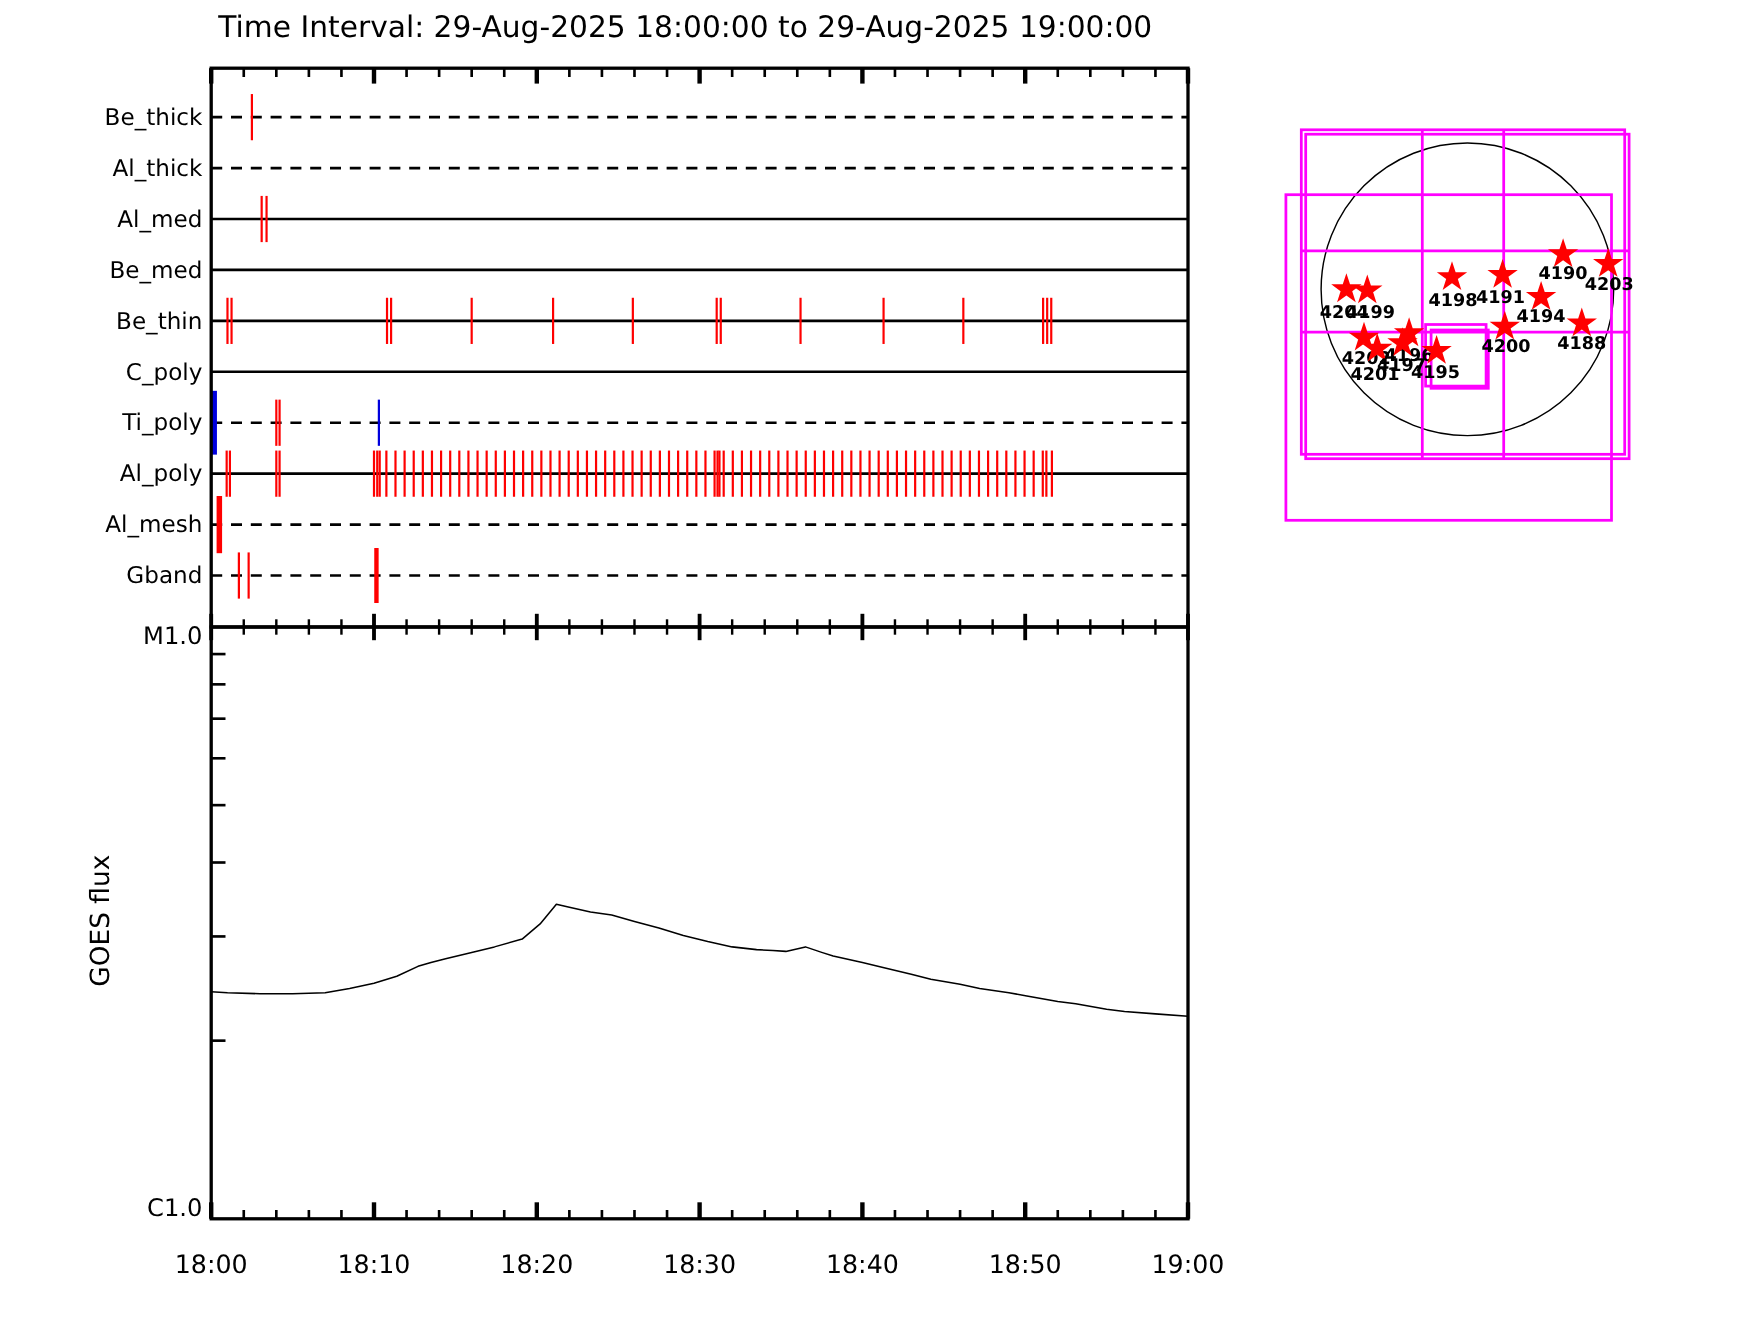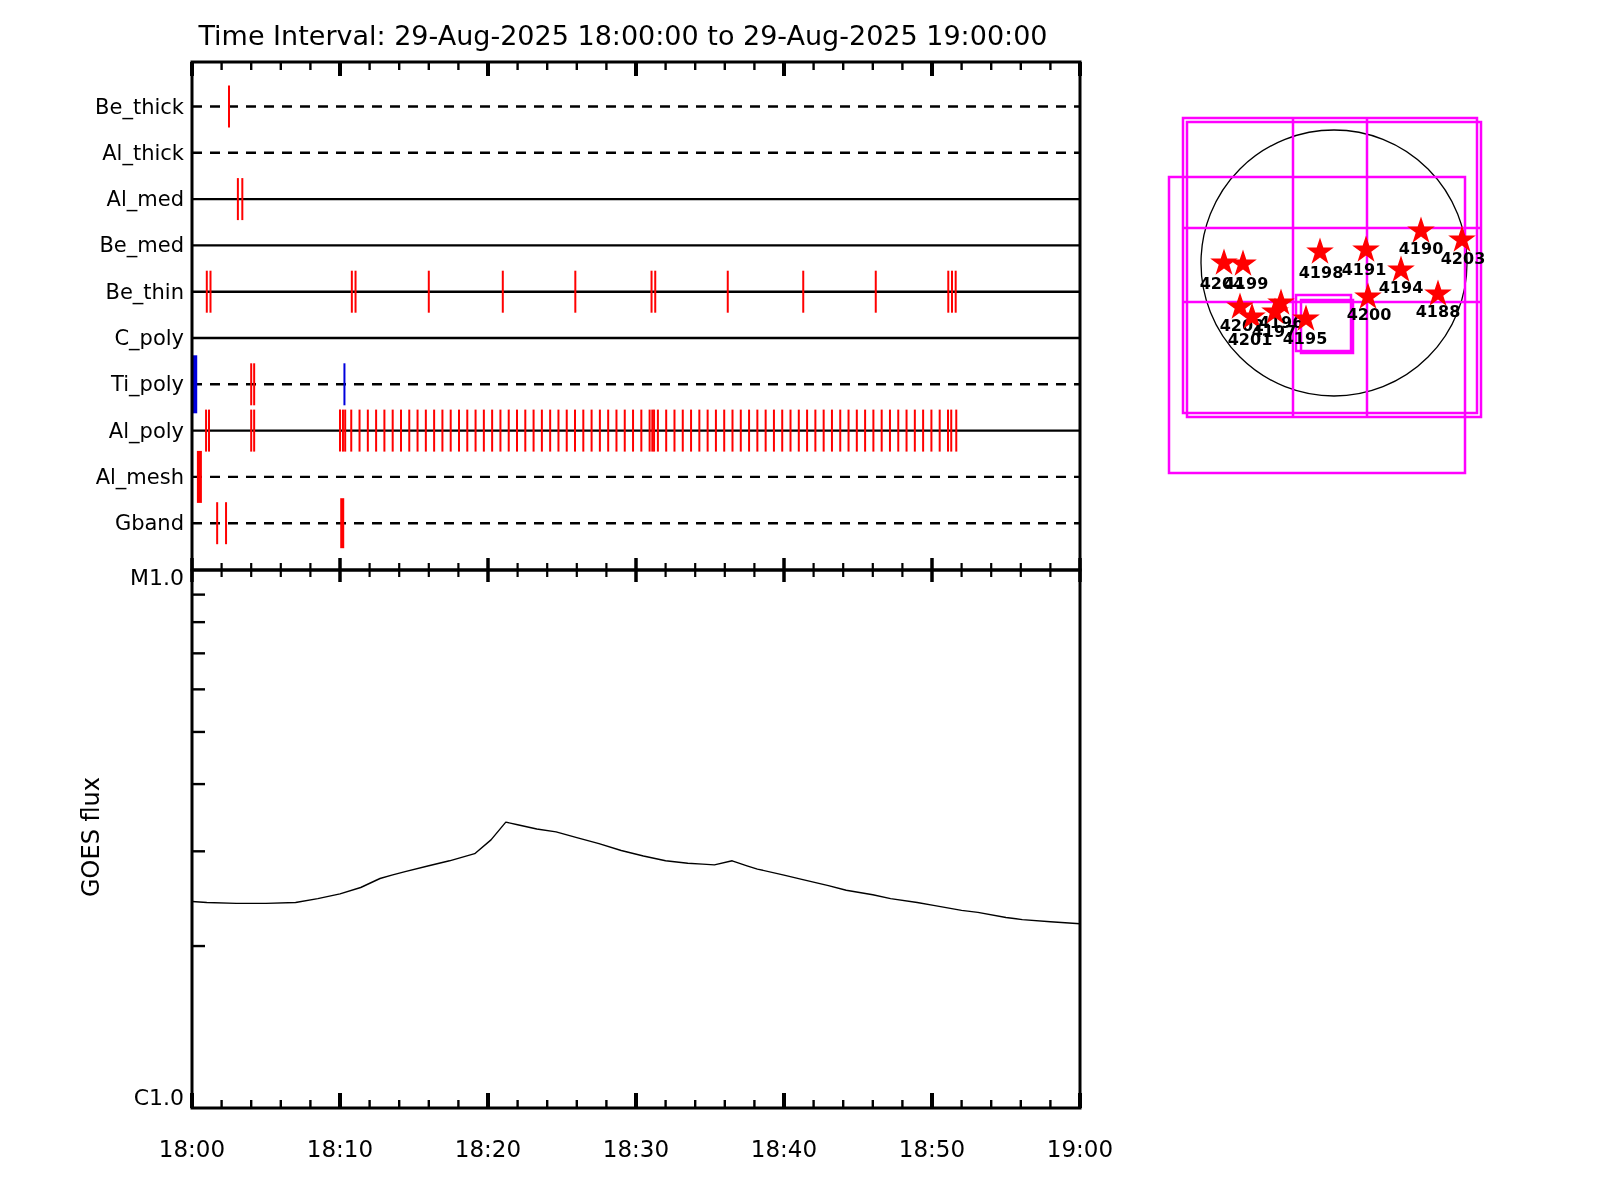--- a/index.html
+++ b/index.html
@@ -1,18 +1,18 @@
 <!DOCTYPE html>
 <html><head>
 <meta charset="utf-8">
 <style>
   html,body{margin:0;padding:0;background:#ffffff;}
   #app{position:relative;width:1600px;height:1200px;background:#ffffff;overflow:hidden;
        font-family:"DejaVu Sans","Liberation Sans",sans-serif;}
-  .title{position:absolute;left:192px;top:20px;width:862px;text-align:center;
+  .title{position:absolute;left:192px;top:10px;width:862px;text-align:center;
          font-size:27px;color:#000;letter-spacing:0px;white-space:nowrap;}
   .goes-ylabel{position:absolute;left:91px;top:837px;transform:translate(-50%,-50%) rotate(-90deg);
          font-size:24px;color:#000;white-space:nowrap;}
   svg text{font-family:"DejaVu Sans","Liberation Sans",sans-serif;}
 </style>
 </head>
 <body>
 
 <div id="app">
   <div class="title">Time Interval: 29-Aug-2025 18:00:00 to 29-Aug-2025 19:00:00</div>

